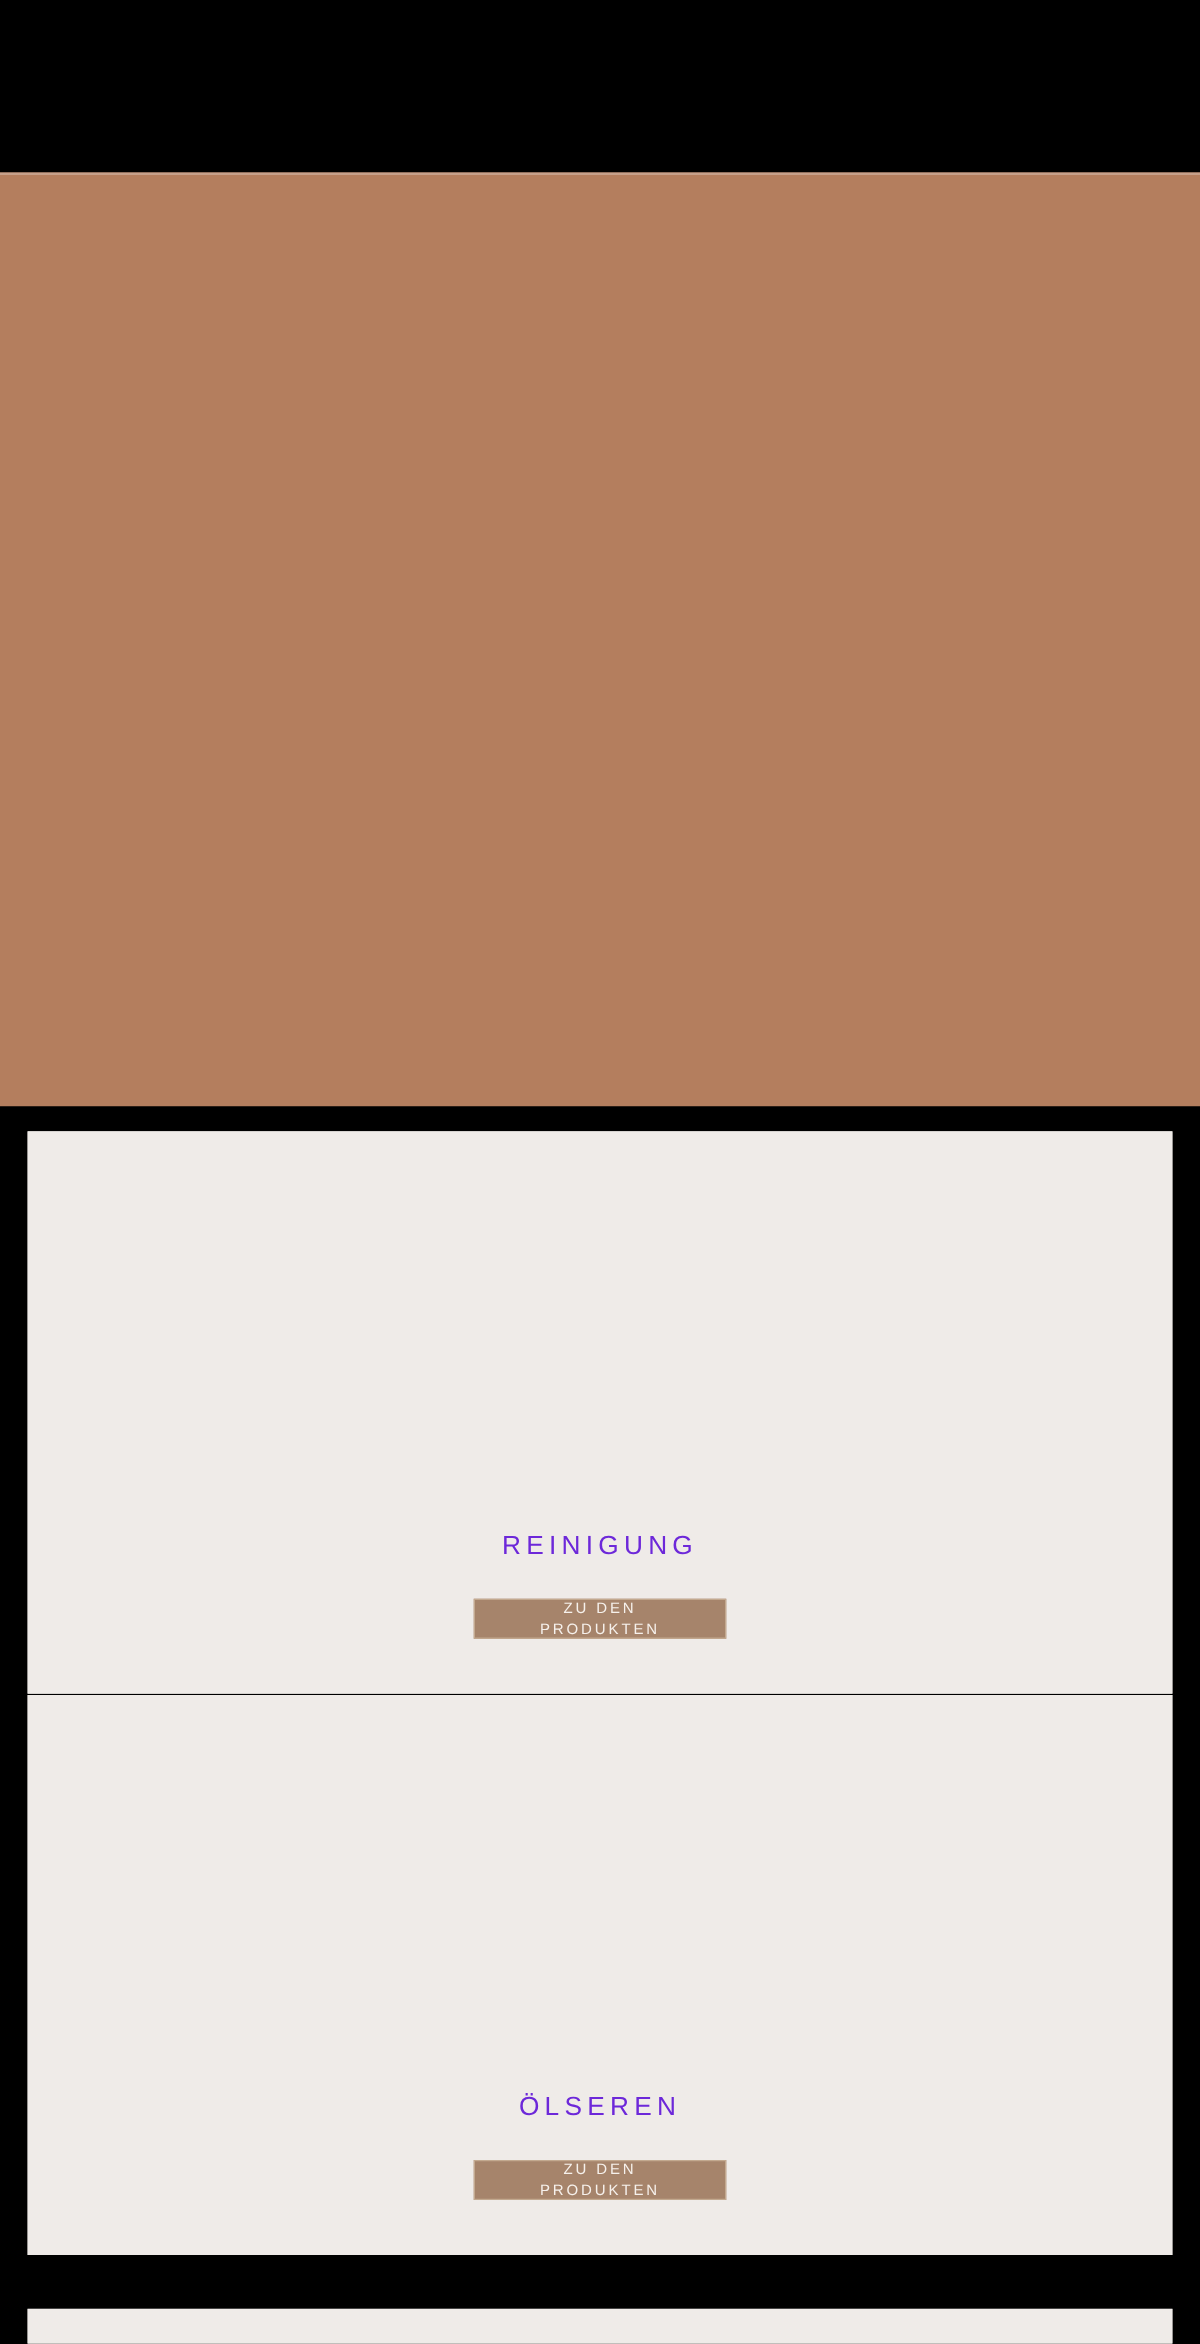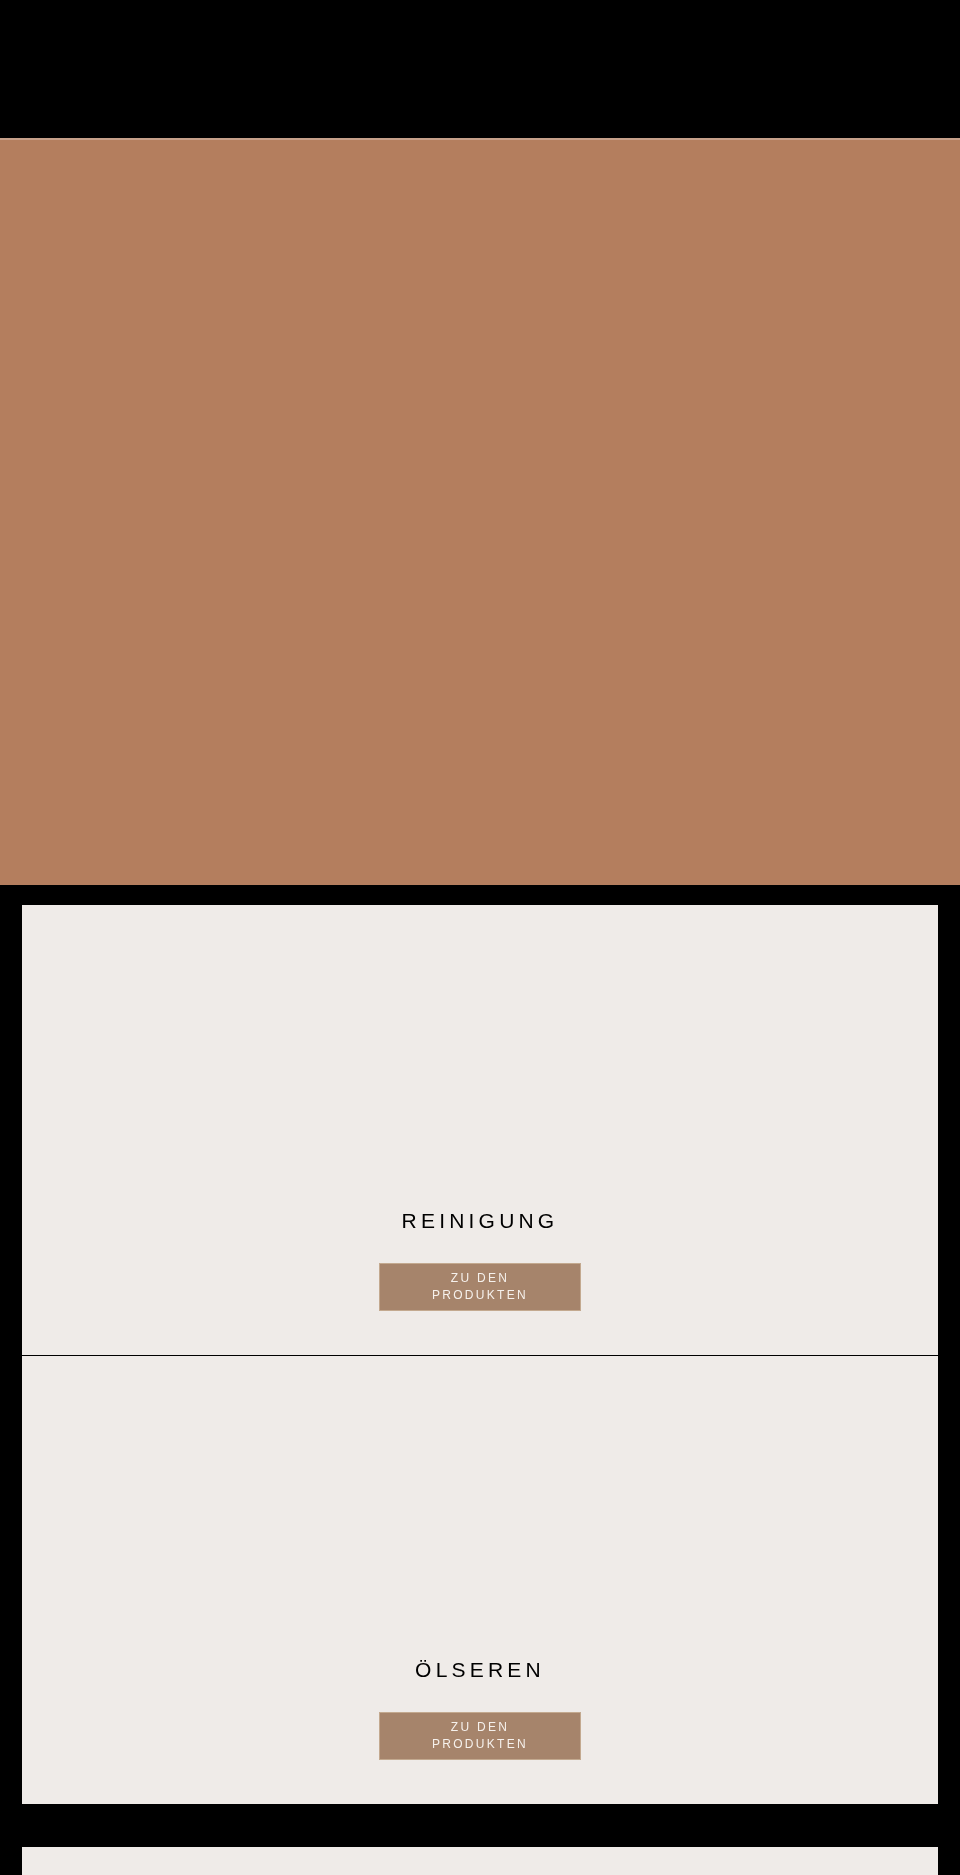--- a/index.html
+++ b/index.html
@@ -87,37 +87,37 @@
     position:relative;
     z-index:2;
     width:100%;
     display:flex;
     flex-direction:column;
     align-items:center;
     padding-bottom:44px;
   }
 
   .card-title {
-    color:#000000;
+    color:#6d28d9;
     font-size:21px;
     font-weight:400;
     letter-spacing:4.2px;
     text-transform:uppercase;
     text-align:center;
     line-height:1.2;
     margin-bottom:30px;
     white-space:nowrap;
   }
 
   .cta-button {
     display:flex;
     align-items:center;
     justify-content:center;
     width:202px;
-    height:48px;
+    height:32px;
     background:#a6846b;
     border:1px solid #c3a98f;
     color:#f6f1ec;
     font-size:12px;
     font-weight:400;
     letter-spacing:2.3px;
     text-transform:uppercase;
     text-align:center;
     line-height:1.45;
     cursor:pointer;

